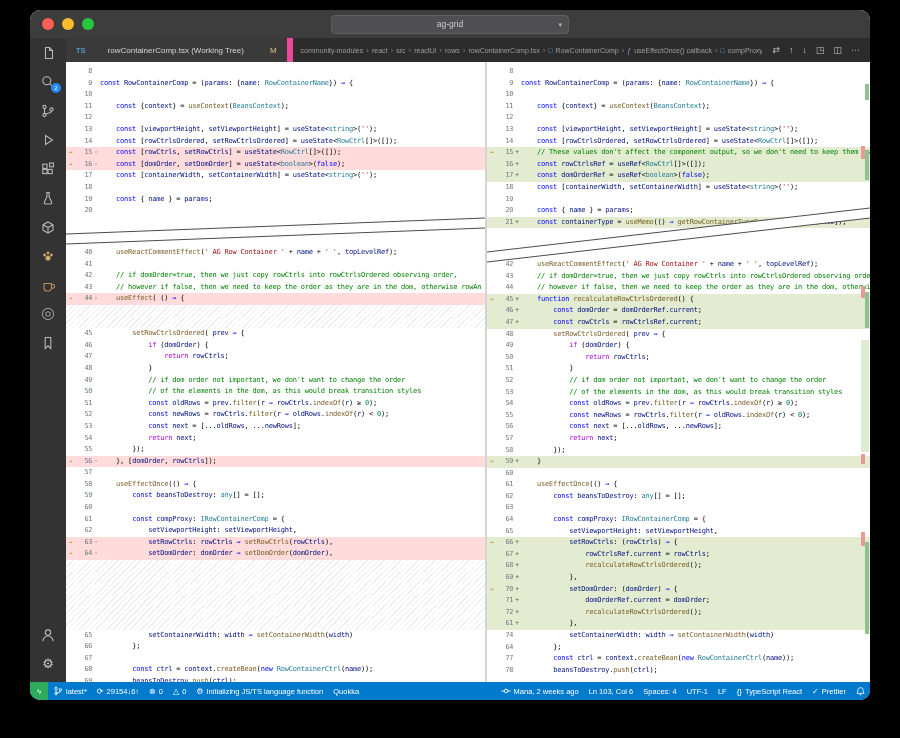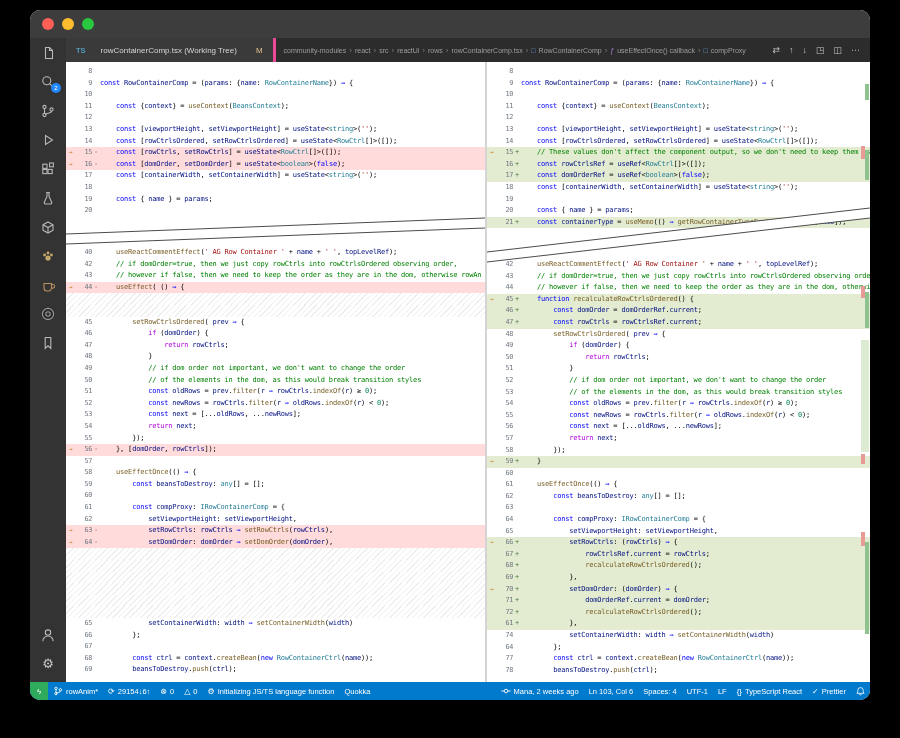--- a/index.html
+++ b/index.html
@@ -13,22 +13,22 @@
   .traffic{position:absolute;left:12px;top:8px;display:flex;gap:8px;}
   .tl{width:12px;height:12px;border-radius:50%;display:inline-block;}
   .tl.red{background:#ff5f57}.tl.yellow{background:#febc2e}.tl.green{background:#28c840}
   .searchbox{position:absolute;left:50%;top:5px;transform:translateX(-50%);width:236px;height:17px;
              background:#4f4f51;border:1px solid #5f5f61;border-radius:4px;color:#cfcfcf;
              font-size:8.5px;line-height:17px;text-align:center;}
   .search-chev{position:absolute;right:6px;top:0;font-size:7px;color:#b5b5b5;}
   
   .tabrow{position:absolute;left:36px;top:28px;right:0;height:24px;background:#2c2c2d;
           display:flex;align-items:center;overflow:hidden;}
-  .tab{height:24px;background:#3a3a3b;display:flex;align-items:center;padding:0 10px;gap:15px;
-       border-right:3px solid #ec4899;flex:none;}
+  .tab{height:24px;background:#3a3a3b;display:flex;align-items:center;padding:0 10px;gap:22px;
+       border-right:6px solid #ec4899;flex:none;}
   .ts-icon{color:#519aba;font-size:7.5px;font-weight:bold;}
   .tab-label{color:#d4d4d4;font-size:8px;white-space:nowrap;}
   .mod{color:#e2c08d;font-size:8px;margin-left:4px;}
   .breadcrumb{flex:1;display:flex;align-items:center;color:#9d9d9d;font-size:7px;
               padding:0 8px;white-space:nowrap;overflow:hidden;gap:3px;}
   .bc-sep{color:#7c7c7c;font-size:8px;}
   .bc-icon{font-size:7px;}
   .bc-icon.fn{color:#b180d7}.bc-icon.var{color:#6aa8e8}
   .tab-actions{flex:none;display:flex;align-items:center;gap:9px;padding:0 10px;color:#c0c0c0;
                font-size:9px;}
@@ -80,20 +80,24 @@
 
 <div class="screen">
   <div class="window">
 
     <div class="titlebar">
       <div class="traffic">
         <span class="tl red"></span>
         <span class="tl yellow"></span>
         <span class="tl green"></span>
       </div>
+      <div class="searchbox">
+        <span>ag-grid</span>
+        <span class="search-chev">▾</span>
+      </div>
     </div>
 
     <div class="tabrow">
       <div class="tab">
         <span class="ts-icon">TS</span>
         <span class="tab-label">rowContainerComp.tsx (Working Tree)</span>
         <span class="mod">M</span>
       </div>
       <div class="breadcrumb" id="breadcrumb">
           <span>community-modules</span>
@@ -229,20 +233,21 @@
             <div class="crow ctx"><span class="arr"></span><span class="ln">14</span><span class="sg"></span><span class="code"><span>    </span><span style="color: rgb(0, 0, 255);">const</span><span> </span><span style="color: rgb(0, 0, 0);">[</span><span style="color: rgb(0, 16, 128);">rowCtrlsOrdered</span><span style="color: rgb(0, 0, 0);">,</span><span> </span><span style="color: rgb(0, 16, 128);">setRowCtrlsOrdered</span><span style="color: rgb(0, 0, 0);">]</span><span> </span><span style="color: rgb(0, 0, 0);">=</span><span> </span><span style="color: rgb(0, 16, 128);">useState</span><span style="color: rgb(0, 0, 0);">&lt;</span><span style="color: rgb(38, 127, 153);">RowCtrl</span><span style="color: rgb(0, 0, 0);">[</span><span style="color: rgb(0, 0, 0);">]</span><span style="color: rgb(0, 0, 0);">&gt;</span><span style="color: rgb(0, 0, 0);">(</span><span style="color: rgb(0, 0, 0);">[</span><span style="color: rgb(0, 0, 0);">]</span><span style="color: rgb(0, 0, 0);">)</span><span style="color: rgb(0, 0, 0);">;</span></span></div>
             <div class="crow del"><span class="arr">→</span><span class="ln">15</span><span class="sg">-</span><span class="code"><span>    </span><span style="color: rgb(0, 0, 255);">const</span><span> </span><span style="color: rgb(0, 0, 0);">[</span><span style="color: rgb(0, 16, 128);">rowCtrls</span><span style="color: rgb(0, 0, 0);">,</span><span> </span><span style="color: rgb(0, 16, 128);">setRowCtrls</span><span style="color: rgb(0, 0, 0);">]</span><span> </span><span style="color: rgb(0, 0, 0);">=</span><span> </span><span style="color: rgb(0, 16, 128);">useState</span><span style="color: rgb(0, 0, 0);">&lt;</span><span style="color: rgb(38, 127, 153);">RowCtrl</span><span style="color: rgb(0, 0, 0);">[</span><span style="color: rgb(0, 0, 0);">]</span><span style="color: rgb(0, 0, 0);">&gt;</span><span style="color: rgb(0, 0, 0);">(</span><span style="color: rgb(0, 0, 0);">[</span><span style="color: rgb(0, 0, 0);">]</span><span style="color: rgb(0, 0, 0);">)</span><span style="color: rgb(0, 0, 0);">;</span></span></div>
             <div class="crow del"><span class="arr">→</span><span class="ln">16</span><span class="sg">-</span><span class="code"><span>    </span><span style="color: rgb(0, 0, 255);">const</span><span> </span><span style="color: rgb(0, 0, 0);">[</span><span style="color: rgb(0, 16, 128);">domOrder</span><span style="color: rgb(0, 0, 0);">,</span><span> </span><span style="color: rgb(0, 16, 128);">setDomOrder</span><span style="color: rgb(0, 0, 0);">]</span><span> </span><span style="color: rgb(0, 0, 0);">=</span><span> </span><span style="color: rgb(0, 16, 128);">useState</span><span style="color: rgb(0, 0, 0);">&lt;</span><span style="color: rgb(38, 127, 153);">boolean</span><span style="color: rgb(0, 0, 0);">&gt;</span><span style="color: rgb(0, 0, 0);">(</span><span style="color: rgb(0, 0, 255);">false</span><span style="color: rgb(0, 0, 0);">)</span><span style="color: rgb(0, 0, 0);">;</span></span></div>
             <div class="crow ctx"><span class="arr"></span><span class="ln">17</span><span class="sg"></span><span class="code"><span>    </span><span style="color: rgb(0, 0, 255);">const</span><span> </span><span style="color: rgb(0, 0, 0);">[</span><span style="color: rgb(0, 16, 128);">containerWidth</span><span style="color: rgb(0, 0, 0);">,</span><span> </span><span style="color: rgb(0, 16, 128);">setContainerWidth</span><span style="color: rgb(0, 0, 0);">]</span><span> </span><span style="color: rgb(0, 0, 0);">=</span><span> </span><span style="color: rgb(0, 16, 128);">useState</span><span style="color: rgb(0, 0, 0);">&lt;</span><span style="color: rgb(38, 127, 153);">string</span><span style="color: rgb(0, 0, 0);">&gt;</span><span style="color: rgb(0, 0, 0);">(</span><span style="color: rgb(163, 21, 21);">''</span><span style="color: rgb(0, 0, 0);">)</span><span style="color: rgb(0, 0, 0);">;</span></span></div>
             <div class="crow ctx"><span class="arr"></span><span class="ln">18</span><span class="sg"></span><span class="code"></span></div>
             <div class="crow ctx"><span class="arr"></span><span class="ln">19</span><span class="sg"></span><span class="code"><span>    </span><span style="color: rgb(0, 0, 255);">const</span><span> </span><span style="color: rgb(0, 0, 0);">{</span><span> </span><span style="color: rgb(0, 16, 128);">name</span><span> </span><span style="color: rgb(0, 0, 0);">}</span><span> </span><span style="color: rgb(0, 0, 0);">=</span><span> </span><span style="color: rgb(0, 16, 128);">params</span><span style="color: rgb(0, 0, 0);">;</span></span></div>
             <div class="crow ctx"><span class="arr"></span><span class="ln">20</span><span class="sg"></span><span class="code"></span></div>
           </div>
         <div class="section" id="lb">
             <div class="crow ctx"><span class="arr"></span><span class="ln">40</span><span class="sg"></span><span class="code"><span>    </span><span style="color: rgb(121, 94, 38);">useReactCommentEffect</span><span style="color: rgb(0, 0, 0);">(</span><span style="color: rgb(163, 21, 21);">' AG Row Container '</span><span> </span><span style="color: rgb(0, 0, 0);">+</span><span> </span><span style="color: rgb(0, 16, 128);">name</span><span> </span><span style="color: rgb(0, 0, 0);">+</span><span> </span><span style="color: rgb(163, 21, 21);">' '</span><span style="color: rgb(0, 0, 0);">,</span><span> </span><span style="color: rgb(0, 16, 128);">topLevelRef</span><span style="color: rgb(0, 0, 0);">)</span><span style="color: rgb(0, 0, 0);">;</span></span></div>
+            <div class="crow ctx"><span class="arr"></span><span class="ln">41</span><span class="sg"></span><span class="code"></span></div>
             <div class="crow ctx"><span class="arr"></span><span class="ln">42</span><span class="sg"></span><span class="code"><span style="color: rgb(0, 128, 0);">    // if domOrder=true, then we just copy rowCtrls into rowCtrlsOrdered observing order,</span></span></div>
             <div class="crow ctx"><span class="arr"></span><span class="ln">43</span><span class="sg"></span><span class="code"><span style="color: rgb(0, 128, 0);">    // however if false, then we need to keep the order as they are in the dom, otherwise rowAn</span></span></div>
             <div class="crow del"><span class="arr">→</span><span class="ln">44</span><span class="sg">-</span><span class="code"><span>    </span><span style="color: rgb(121, 94, 38);">useEffect</span><span style="color: rgb(0, 0, 0);">(</span><span> </span><span style="color: rgb(0, 0, 0);">(</span><span style="color: rgb(0, 0, 0);">)</span><span> </span><span style="color: rgb(0, 0, 255);">⇒</span><span> </span><span style="color: rgb(0, 0, 0);">{</span></span></div>
             <div class="crow sp"><span class="arr"></span><span class="ln"></span><span class="sg"></span><span class="code"></span></div>
             <div class="crow sp"><span class="arr"></span><span class="ln"></span><span class="sg"></span><span class="code"></span></div>
             <div class="crow ctx"><span class="arr"></span><span class="ln">45</span><span class="sg"></span><span class="code"><span>        </span><span style="color: rgb(121, 94, 38);">setRowCtrlsOrdered</span><span style="color: rgb(0, 0, 0);">(</span><span> </span><span style="color: rgb(0, 16, 128);">prev</span><span> </span><span style="color: rgb(0, 0, 255);">⇒</span><span> </span><span style="color: rgb(0, 0, 0);">{</span></span></div>
             <div class="crow ctx"><span class="arr"></span><span class="ln">46</span><span class="sg"></span><span class="code"><span>            </span><span style="color: rgb(175, 0, 219);">if</span><span> </span><span style="color: rgb(0, 0, 0);">(</span><span style="color: rgb(0, 16, 128);">domOrder</span><span style="color: rgb(0, 0, 0);">)</span><span> </span><span style="color: rgb(0, 0, 0);">{</span></span></div>
             <div class="crow ctx"><span class="arr"></span><span class="ln">47</span><span class="sg"></span><span class="code"><span>                </span><span style="color: rgb(175, 0, 219);">return</span><span> </span><span style="color: rgb(0, 16, 128);">rowCtrls</span><span style="color: rgb(0, 0, 0);">;</span></span></div>
             <div class="crow ctx"><span class="arr"></span><span class="ln">48</span><span class="sg"></span><span class="code"><span>            </span><span style="color: rgb(0, 0, 0);">}</span></span></div>
             <div class="crow ctx"><span class="arr"></span><span class="ln">49</span><span class="sg"></span><span class="code"><span style="color: rgb(0, 128, 0);">            // if dom order not important, we don't want to change the order</span></span></div>
@@ -359,21 +364,21 @@
           </div>
           <div class="sb-item">
             <span class="ic">
               <svg class="mini" width="10" height="10" viewBox="0 0 10 10" fill="none" stroke="#fff" stroke-width="0.9">
                 <circle cx="3" cy="2.4" r="1.2"></circle>
                 <circle cx="3" cy="7.6" r="1.2"></circle>
                 <circle cx="7.4" cy="3.8" r="1.2"></circle>
                 <path d="M3 3.6v2.8M7.4 5c0 1.8-2.8 1.4-4.4 2.4"></path>
               </svg>
             </span>
-            <span>rowAnim*</span>
+            <span>latest*</span>
           </div>
           <div class="sb-item">
             <span class="ic">⟳</span>
             <span>29154↓6↑</span>
           </div>
           <div class="sb-item">
             <span class="ic">⊗</span>
             <span>0</span>
           </div>
           <div class="sb-item">

